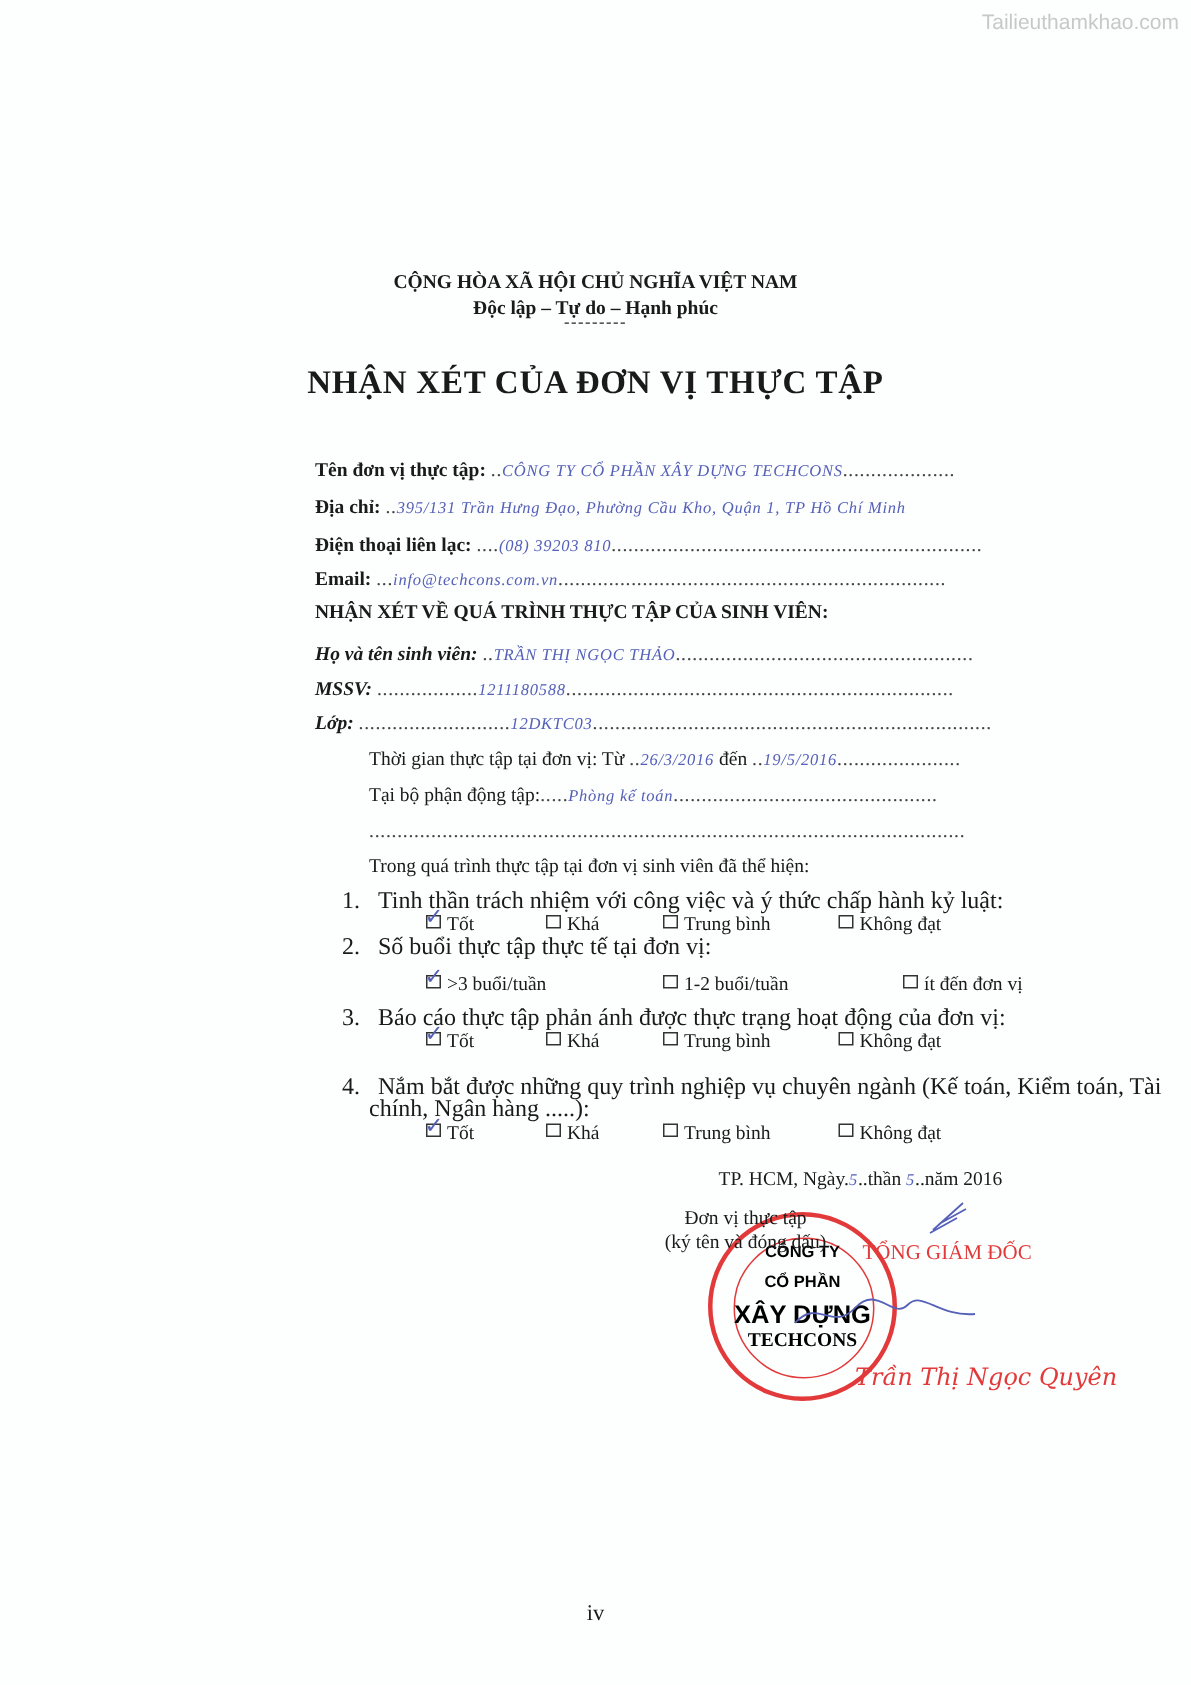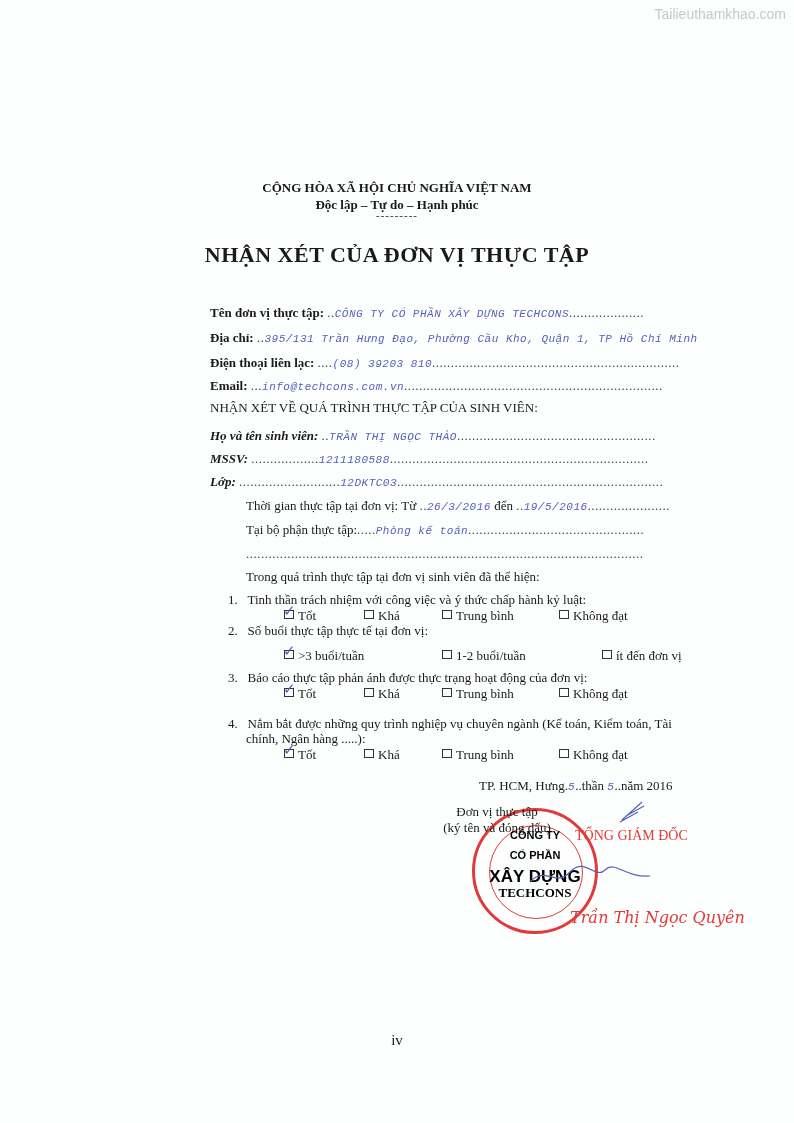--- a/index.html
+++ b/index.html
@@ -9,39 +9,39 @@
                font-size:14px; color:#c8c8c8;margin-left:21px; }
   .abs { position:absolute; }
   .center { text-align:center; }
   .nation { top:180px; left:0; width:794px; font-weight:bold; font-size:13px; }
   .motto { top:197px; left:0; width:794px; font-weight:bold; font-size:13px; }
   .dashes { top:209px; left:0; width:794px; font-size:11px; letter-spacing:1px; }
   .title { top:242px; left:0; width:794px; font-weight:bold; font-size:22px; letter-spacing:0.5px; }
   .field { left:210px; font-size:13px; white-space:nowrap; }
   .field .lbl { font-weight:bold; }
   .field .lbl.it { font-style:italic; }
-  .hand { font-family:Liberation Mono, monospace; font-style:italic; color:#5560b8; font-size:11px; letter-spacing:0.5px; }
+  .hand { font-family:Liberation Serif, serif; font-style:italic; color:#5560b8; font-size:11px; letter-spacing:0.5px; }
   .dots { color:#444; letter-spacing:0.5px; }
-  .section { left:210px; top:400px; font-weight:normal; font-size:13px; }
+  .section { left:210px; top:400px; font-weight:bold; font-size:13px; }
   .indent { left:246px; font-size:13px; white-space:nowrap; }
-  .q { left:228px; font-size:13px; white-space:nowrap; }
+  .q { left:228px; font-size:16px; white-space:nowrap; }
   .opt { font-size:13px; white-space:nowrap; }
   .box { display:inline-block; width:8px; height:7px; border:1px solid #333; margin-right:4px; vertical-align:1px; }
   .check { position:relative; }
   .check::after { content:"✓"; position:absolute; left:-2px; top:-9px; font-size:15px; color:#5560b8; }
   .date-line { left:479px; top:778px; font-size:13px; }
   .sign-role { left:0; width:794px; top:804px; font-size:13px; }
   .stamp { left:472px; top:808px; width:126px; height:126px; border:3px solid #e23a3a; border-radius:50%;
            color:#000000; box-sizing:border-box; }
   .stamp .inner { position:absolute; left:14px; top:14px; width:92px; height:92px; border:1px solid #e23a3a; border-radius:50%; }
   .stamp .l { position:absolute; width:126px; left:-3px; text-align:center; font-family:"Liberation Sans", sans-serif; font-weight:bold; }
   .gd { left:575px; top:828px; color:#e23a3a; font-weight:normal; font-size:14px; }
   .signer { left:570px; top:908px; color:#e23a3a; font-style:italic; font-size:16px; font-family:"DejaVu Serif", serif; }
   .sig-scribble { left:525px; top:860px; width:130px; height:30px; }
-  .page-num { left:0; width:794px; top:1032px; font-size:15px; }
+  .page-num { left:0; width:794px; top:1068px; font-size:15px; }
 </style>
 </head>
 <body>
 
 <div class="watermark">Tailieuthamkhao.com</div>
 
 <div class="abs center nation">CỘNG HÒA XÃ HỘI CHỦ NGHĨA VIỆT NAM</div>
 <div class="abs center motto">Độc lập – Tự do – Hạnh phúc</div>
 <div class="abs center dashes">---------</div>
 <div class="abs center title">NHẬN XÉT CỦA ĐƠN VỊ THỰC TẬP</div>
@@ -78,21 +78,21 @@
   <span class="dots">...........................</span><span class="hand">12DKTC03</span><span class="dots">.......................................................................</span>
 </div>
 
 <div class="abs indent" style="top:498px">
   <span>Thời gian thực tập tại đơn vị: Từ</span>
   <span class="dots">..</span><span class="hand">26/3/2016</span>
   <span>đến</span>
   <span class="dots">..</span><span class="hand">19/5/2016</span><span class="dots">......................</span>
 </div>
 <div class="abs indent" style="top:522px">
-  <span>Tại bộ phận thực tập:</span><span class="dots">.....</span><span class="hand">Phòng kế toán</span><span class="dots">...............................................</span>
+  <span>Tại bộ phận động tập:</span><span class="dots">.....</span><span class="hand">Phòng kế toán</span><span class="dots">...............................................</span>
 </div>
 <div class="abs indent dots" style="top:546px">..........................................................................................................</div>
 <div class="abs indent" style="top:569px">Trong quá trình thực tập tại đơn vị sinh viên đã thể hiện:</div>
 
 <div class="abs q" style="top:592px">
   <span>1.</span>&nbsp;&nbsp;&nbsp;<span>Tinh thần trách nhiệm với công việc và ý thức chấp hành kỷ luật:</span>
 </div>
 <div class="abs opt" style="top:608px;left:284px"><span class="box check"></span><span>Tốt</span></div>
 <div class="abs opt" style="top:608px;left:364px"><span class="box"></span><span>Khá</span></div>
 <div class="abs opt" style="top:608px;left:442px"><span class="box"></span><span>Trung bình</span></div>
@@ -116,21 +116,21 @@
 <div class="abs q" style="top:716px">
   <span>4.</span>&nbsp;&nbsp;&nbsp;<span>Nắm bắt được những quy trình nghiệp vụ chuyên ngành (Kế toán, Kiểm toán, Tài</span>
 </div>
 <div class="abs q" style="top:731px;left:246px">chính, Ngân hàng .....):</div>
 <div class="abs opt" style="top:747px;left:284px"><span class="box check"></span><span>Tốt</span></div>
 <div class="abs opt" style="top:747px;left:364px"><span class="box"></span><span>Khá</span></div>
 <div class="abs opt" style="top:747px;left:442px"><span class="box"></span><span>Trung bình</span></div>
 <div class="abs opt" style="top:747px;left:559px"><span class="box"></span><span>Không đạt</span></div>
 
 <div class="abs date-line">
-  <span>TP. HCM, Hưng</span>.<span class="hand">5</span>..<span>thần</span>&nbsp;<span class="hand">5</span>..<span>năm 2016</span>
+  <span>TP. HCM, Ngày</span>.<span class="hand">5</span>..<span>thần</span>&nbsp;<span class="hand">5</span>..<span>năm 2016</span>
 </div>
 
 <div class="abs stamp">
   <div class="inner"></div>
   <div class="l" style="top:18px;font-size:11px">CÔNG TY</div>
   <div class="l" style="top:38px;font-size:11px">CỔ PHẦN</div>
   <div class="l" style="top:56px;font-size:17px">XÂY DỰNG</div>
   <div class="l" style="top:74px;font-size:13px;font-family:'Liberation Serif',serif">TECHCONS</div>
 </div>
 

